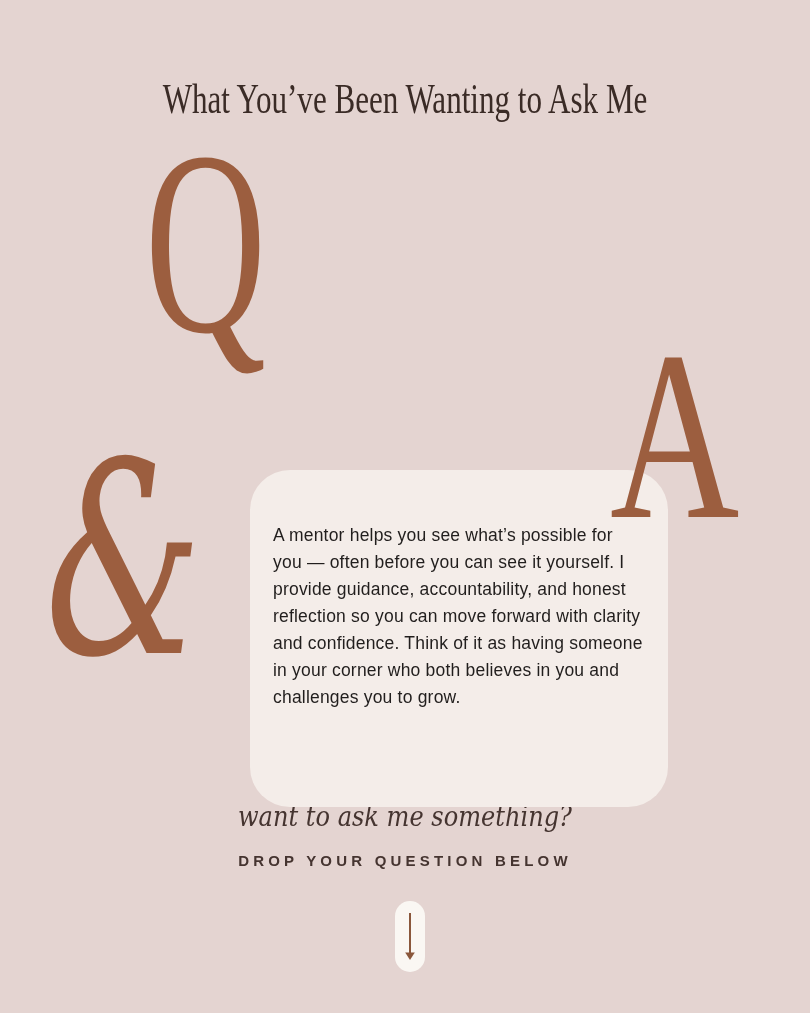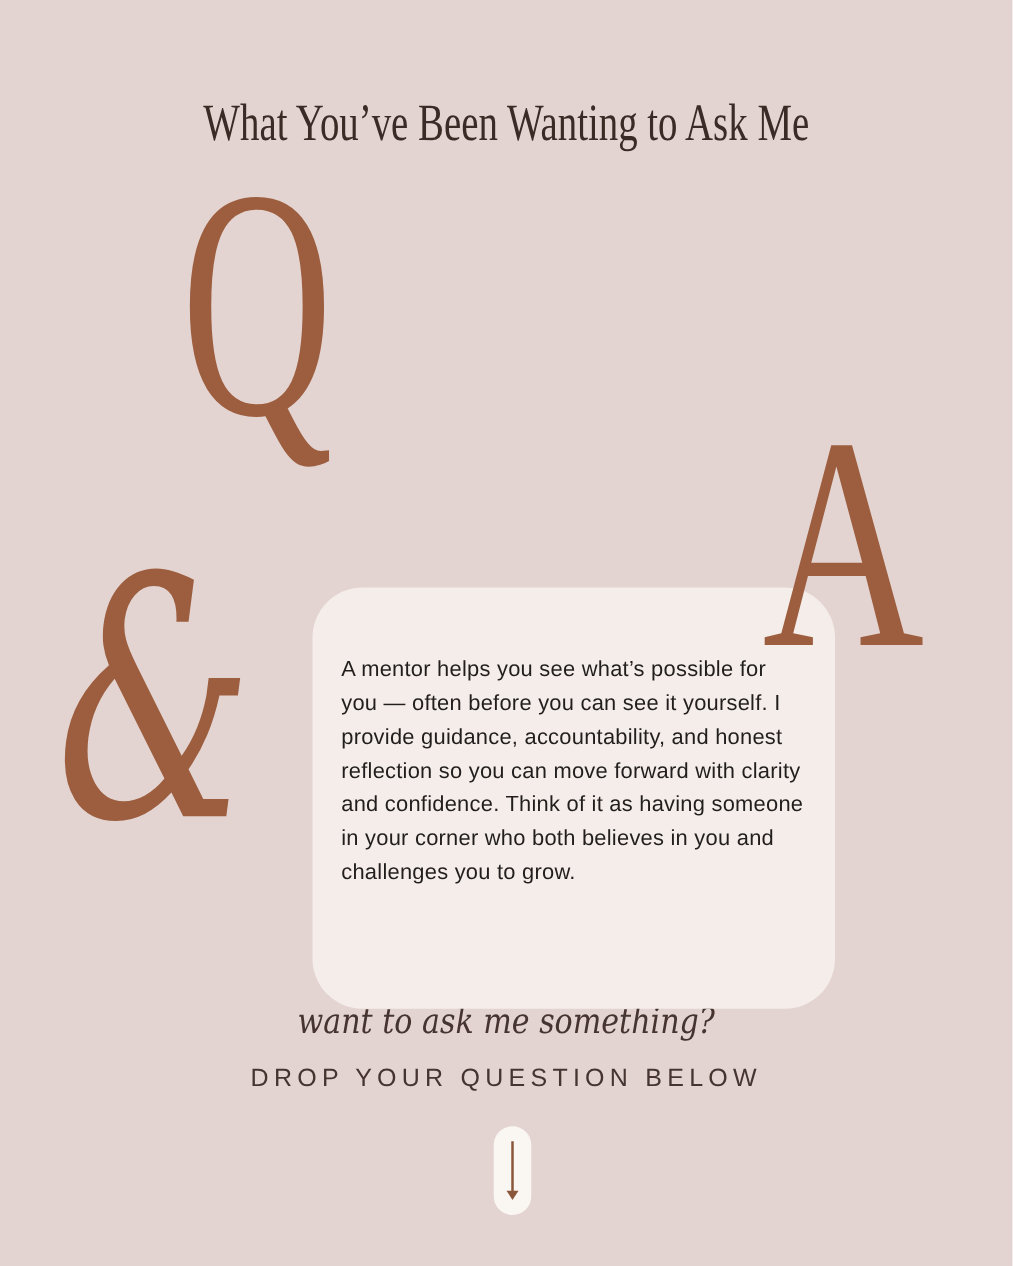--- a/index.html
+++ b/index.html
@@ -89,22 +89,22 @@
     font-size:28px;
     color:var(--footer-text);
     transform:scaleX(0.86);
     transform-origin:center top;
     white-space:nowrap;
   }
   .cta-line{
     position:absolute;
     left:0; right:0; top:852px;
     text-align:center;
-    font-size:20px;
-    font-weight:400;
+    font-size:15px;
+    font-weight:700;
     letter-spacing:4.2px;
     color:var(--footer-text);
     white-space:nowrap;
   }
   .pill{
     position:absolute;
     left:395px; top:901px;
     width:30px; height:71px;
     border-radius:15px;
     background:var(--pill);

